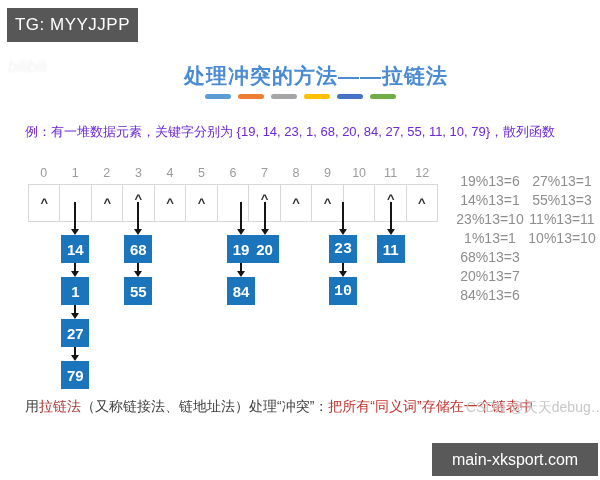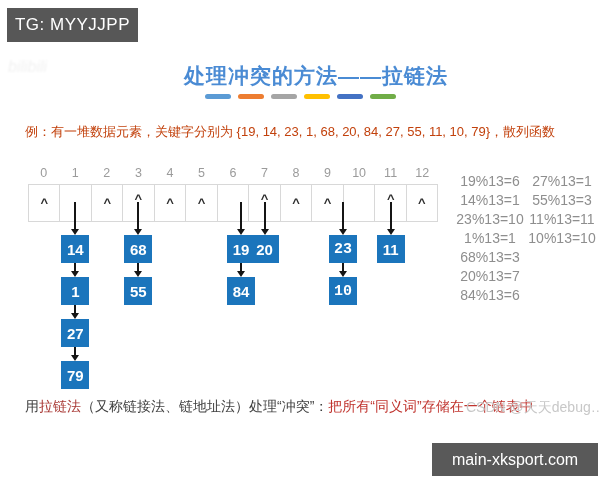--- a/index.html
+++ b/index.html
@@ -32,21 +32,21 @@
   }
   .underline-row{
     position:absolute;left:0;top:94px;width:600px;
     display:flex;justify-content:center;gap:7px;
   }
   .dash{width:26px;height:5px;border-radius:2.5px;display:inline-block;}
 
   
   .example{
     position:absolute;left:25px;top:121px;width:562px;
-    font-size:13px;line-height:21px;color:#c2410c;
+    font-size:13px;line-height:21px;color:#6d28d9;
   }
 
   
   .index-row{
     position:absolute;left:28px;top:166px;width:410px;height:15px;display:flex;
   }
   .idx{flex:1;text-align:center;font-size:12.5px;color:#9b9b9b;}
   .cell-row{
     position:absolute;left:28px;top:184px;width:410px;height:38px;
     display:flex;border:1px solid #d8d8d8;box-sizing:border-box;background:#fff;

